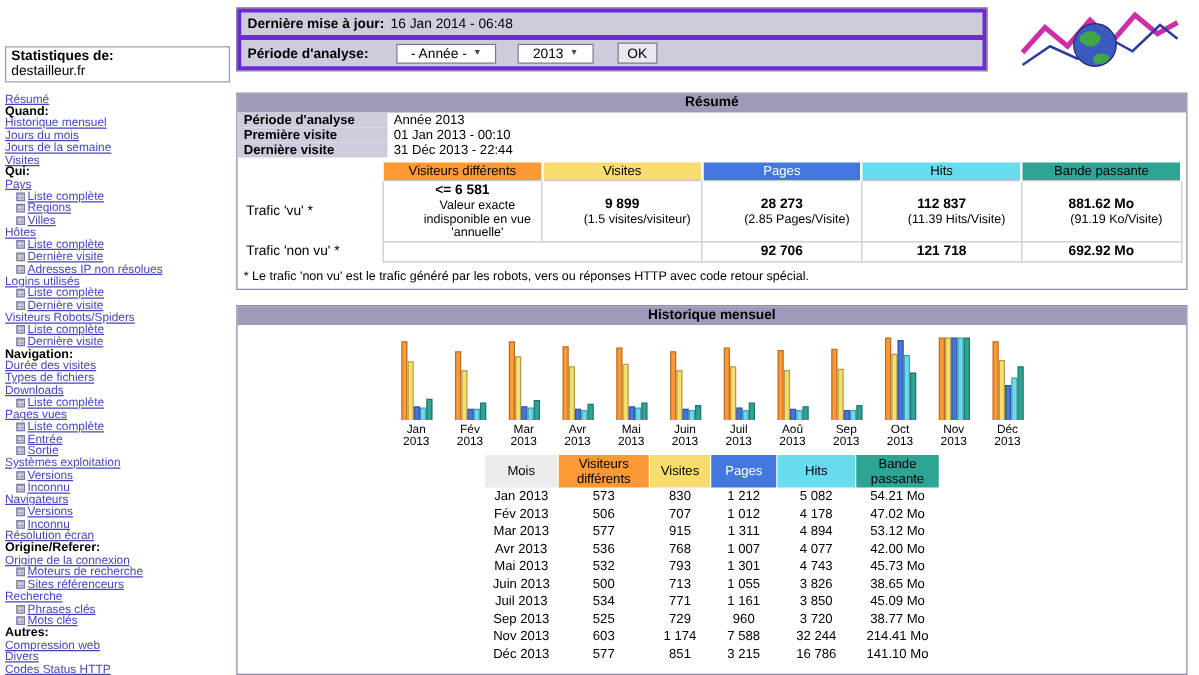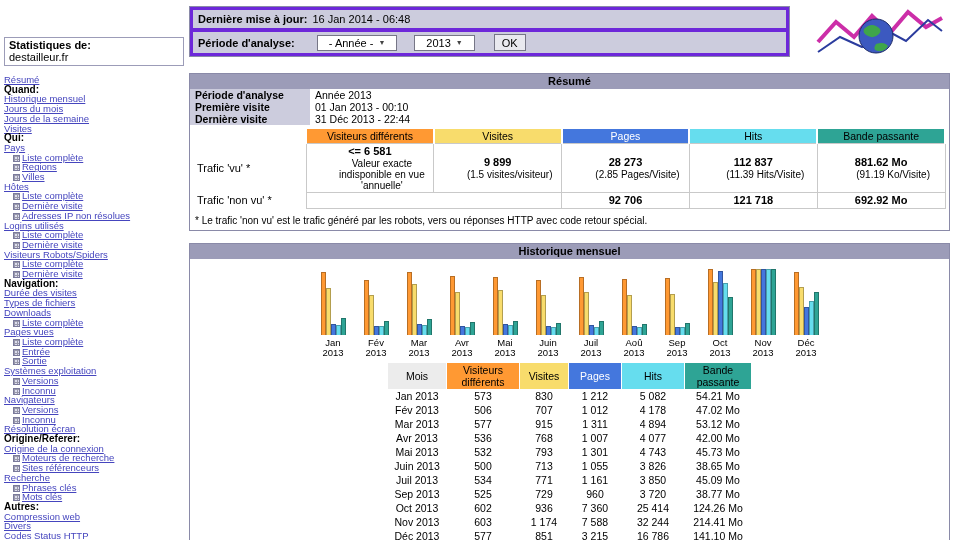--- a/index.html
+++ b/index.html
@@ -427,28 +427,20 @@
             </tr>
             <tr>
               <td>Sep 2013</td>
               <td>525</td>
               <td>729</td>
               <td>960</td>
               <td>3 720</td>
               <td>38.77 Mo</td>
             </tr>
             <tr>
-              <td>Oct 2013</td>
-              <td>602</td>
-              <td>936</td>
-              <td>7 360</td>
-              <td>25 414</td>
-              <td>124.26 Mo</td>
-            </tr>
-            <tr>
               <td>Nov 2013</td>
               <td>603</td>
               <td>1 174</td>
               <td>7 588</td>
               <td>32 244</td>
               <td>214.41 Mo</td>
             </tr>
             <tr>
               <td>Déc 2013</td>
               <td>577</td>

